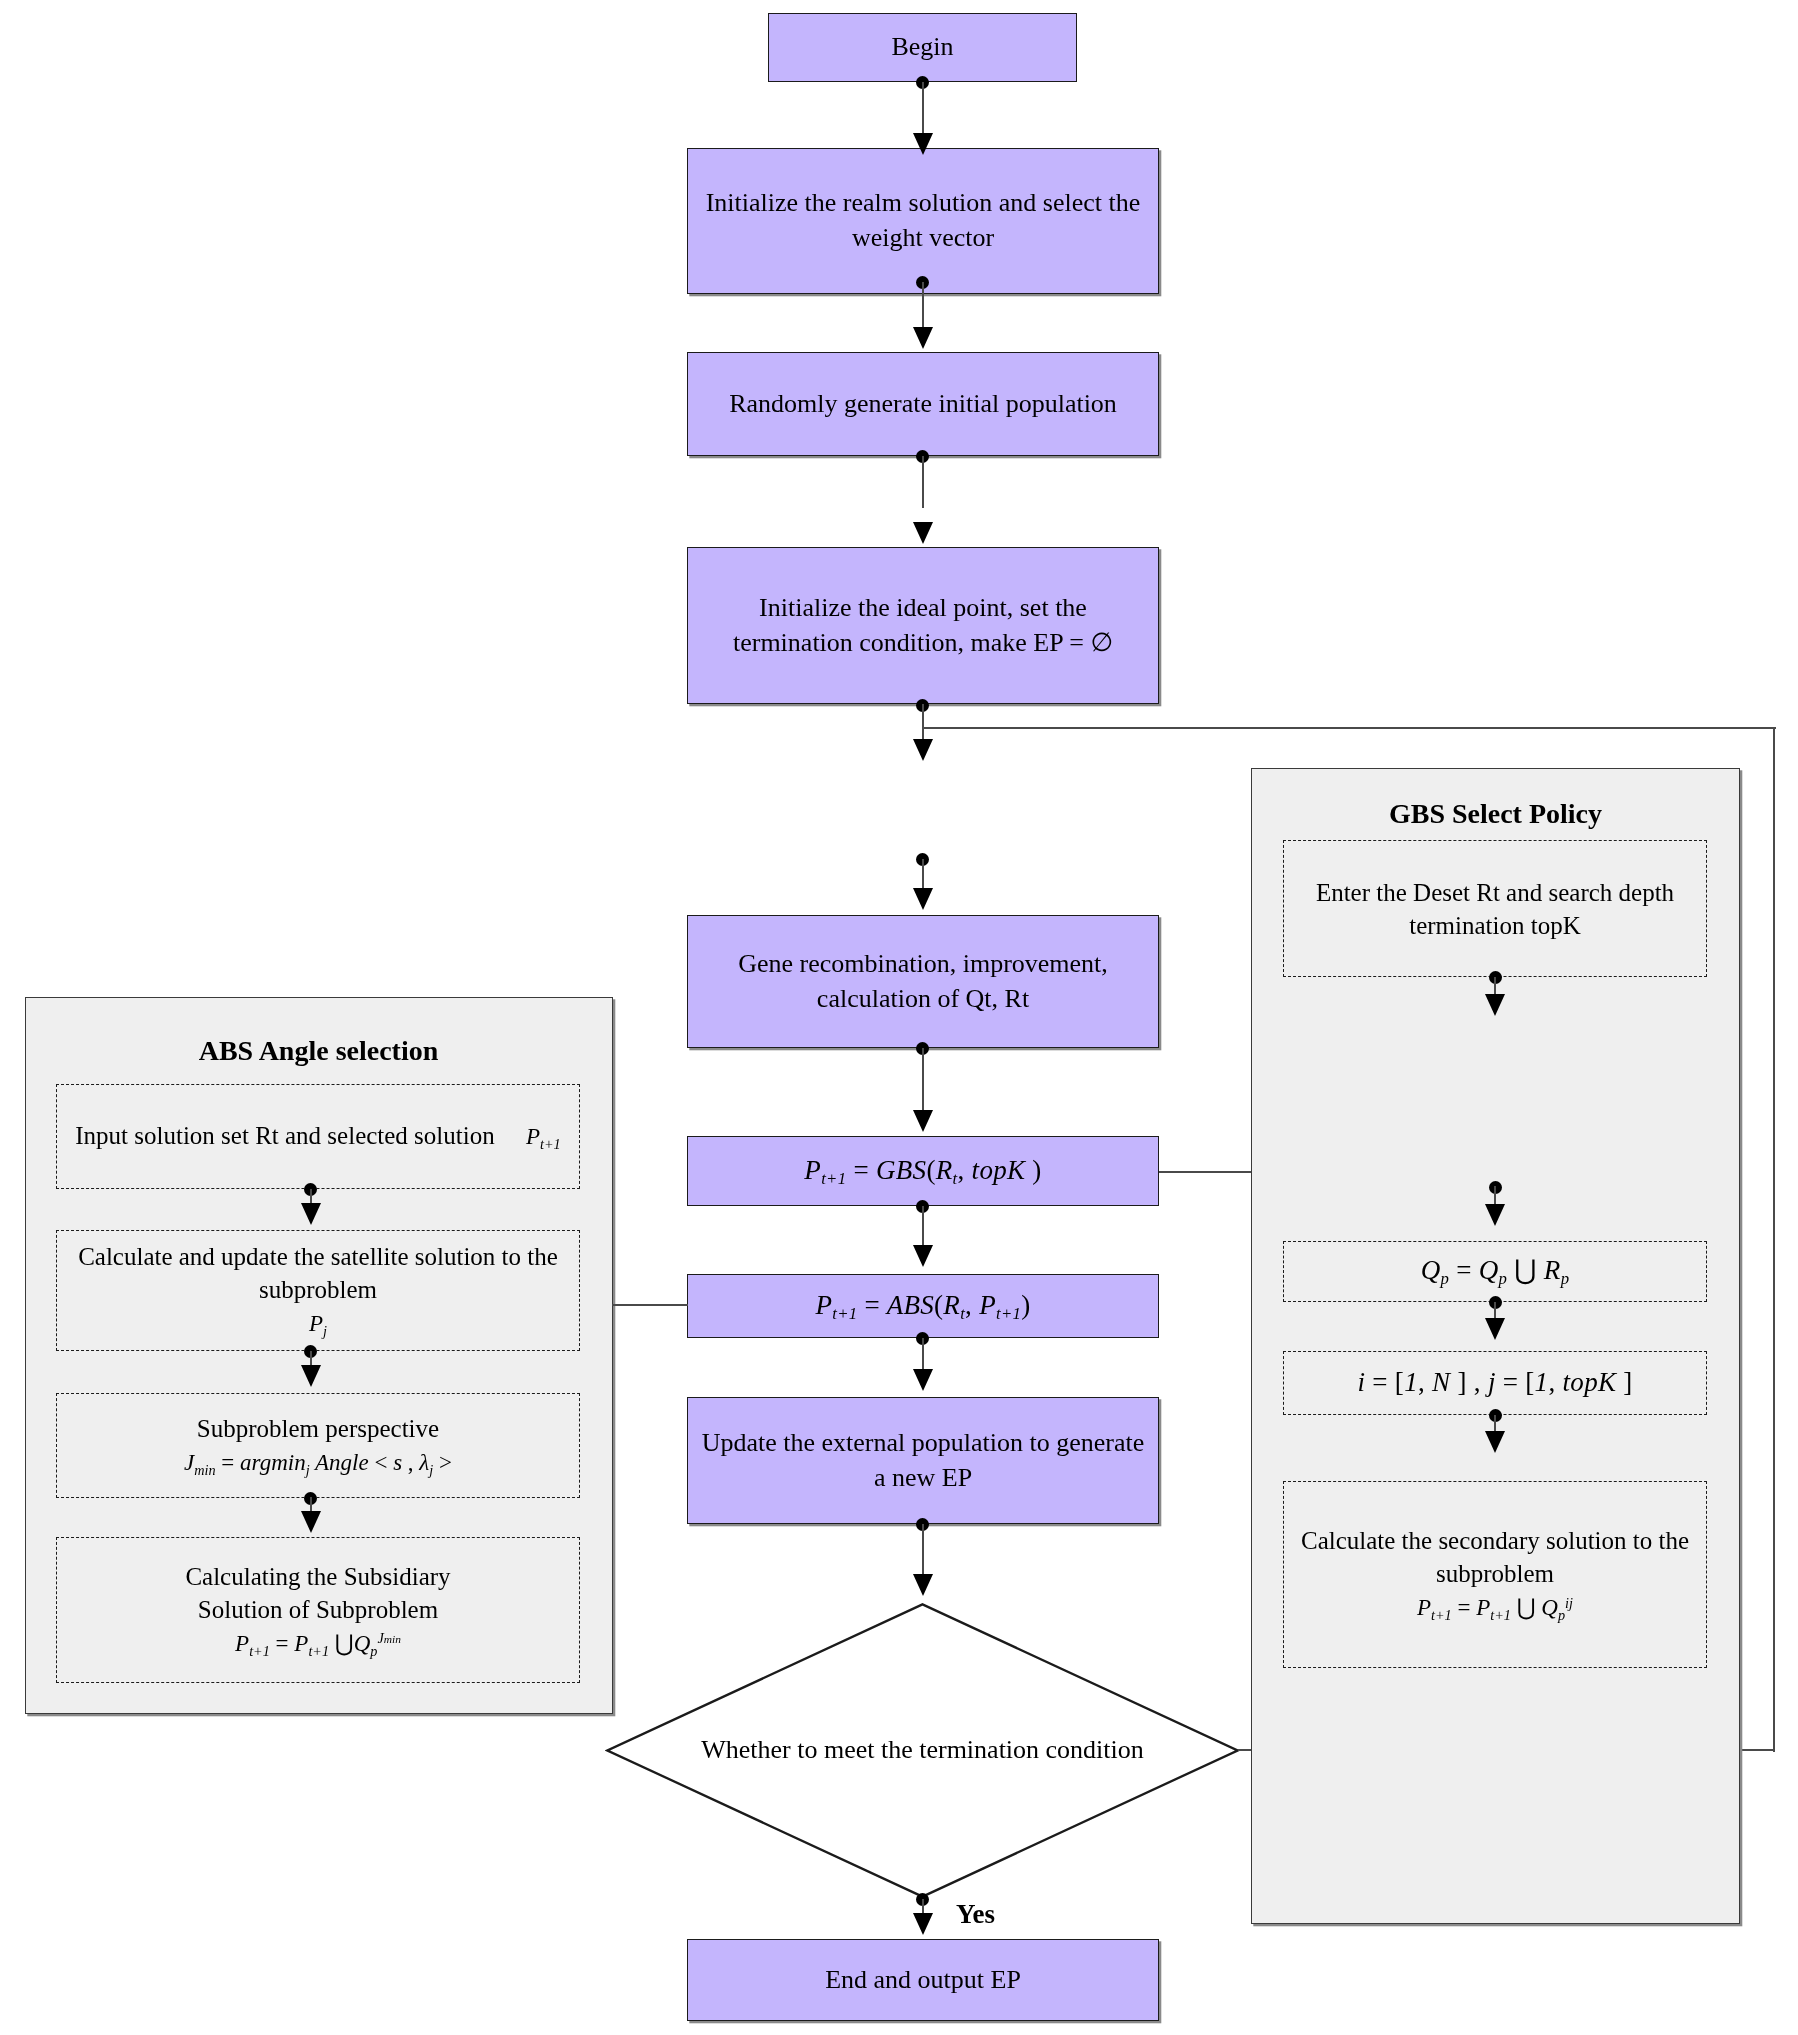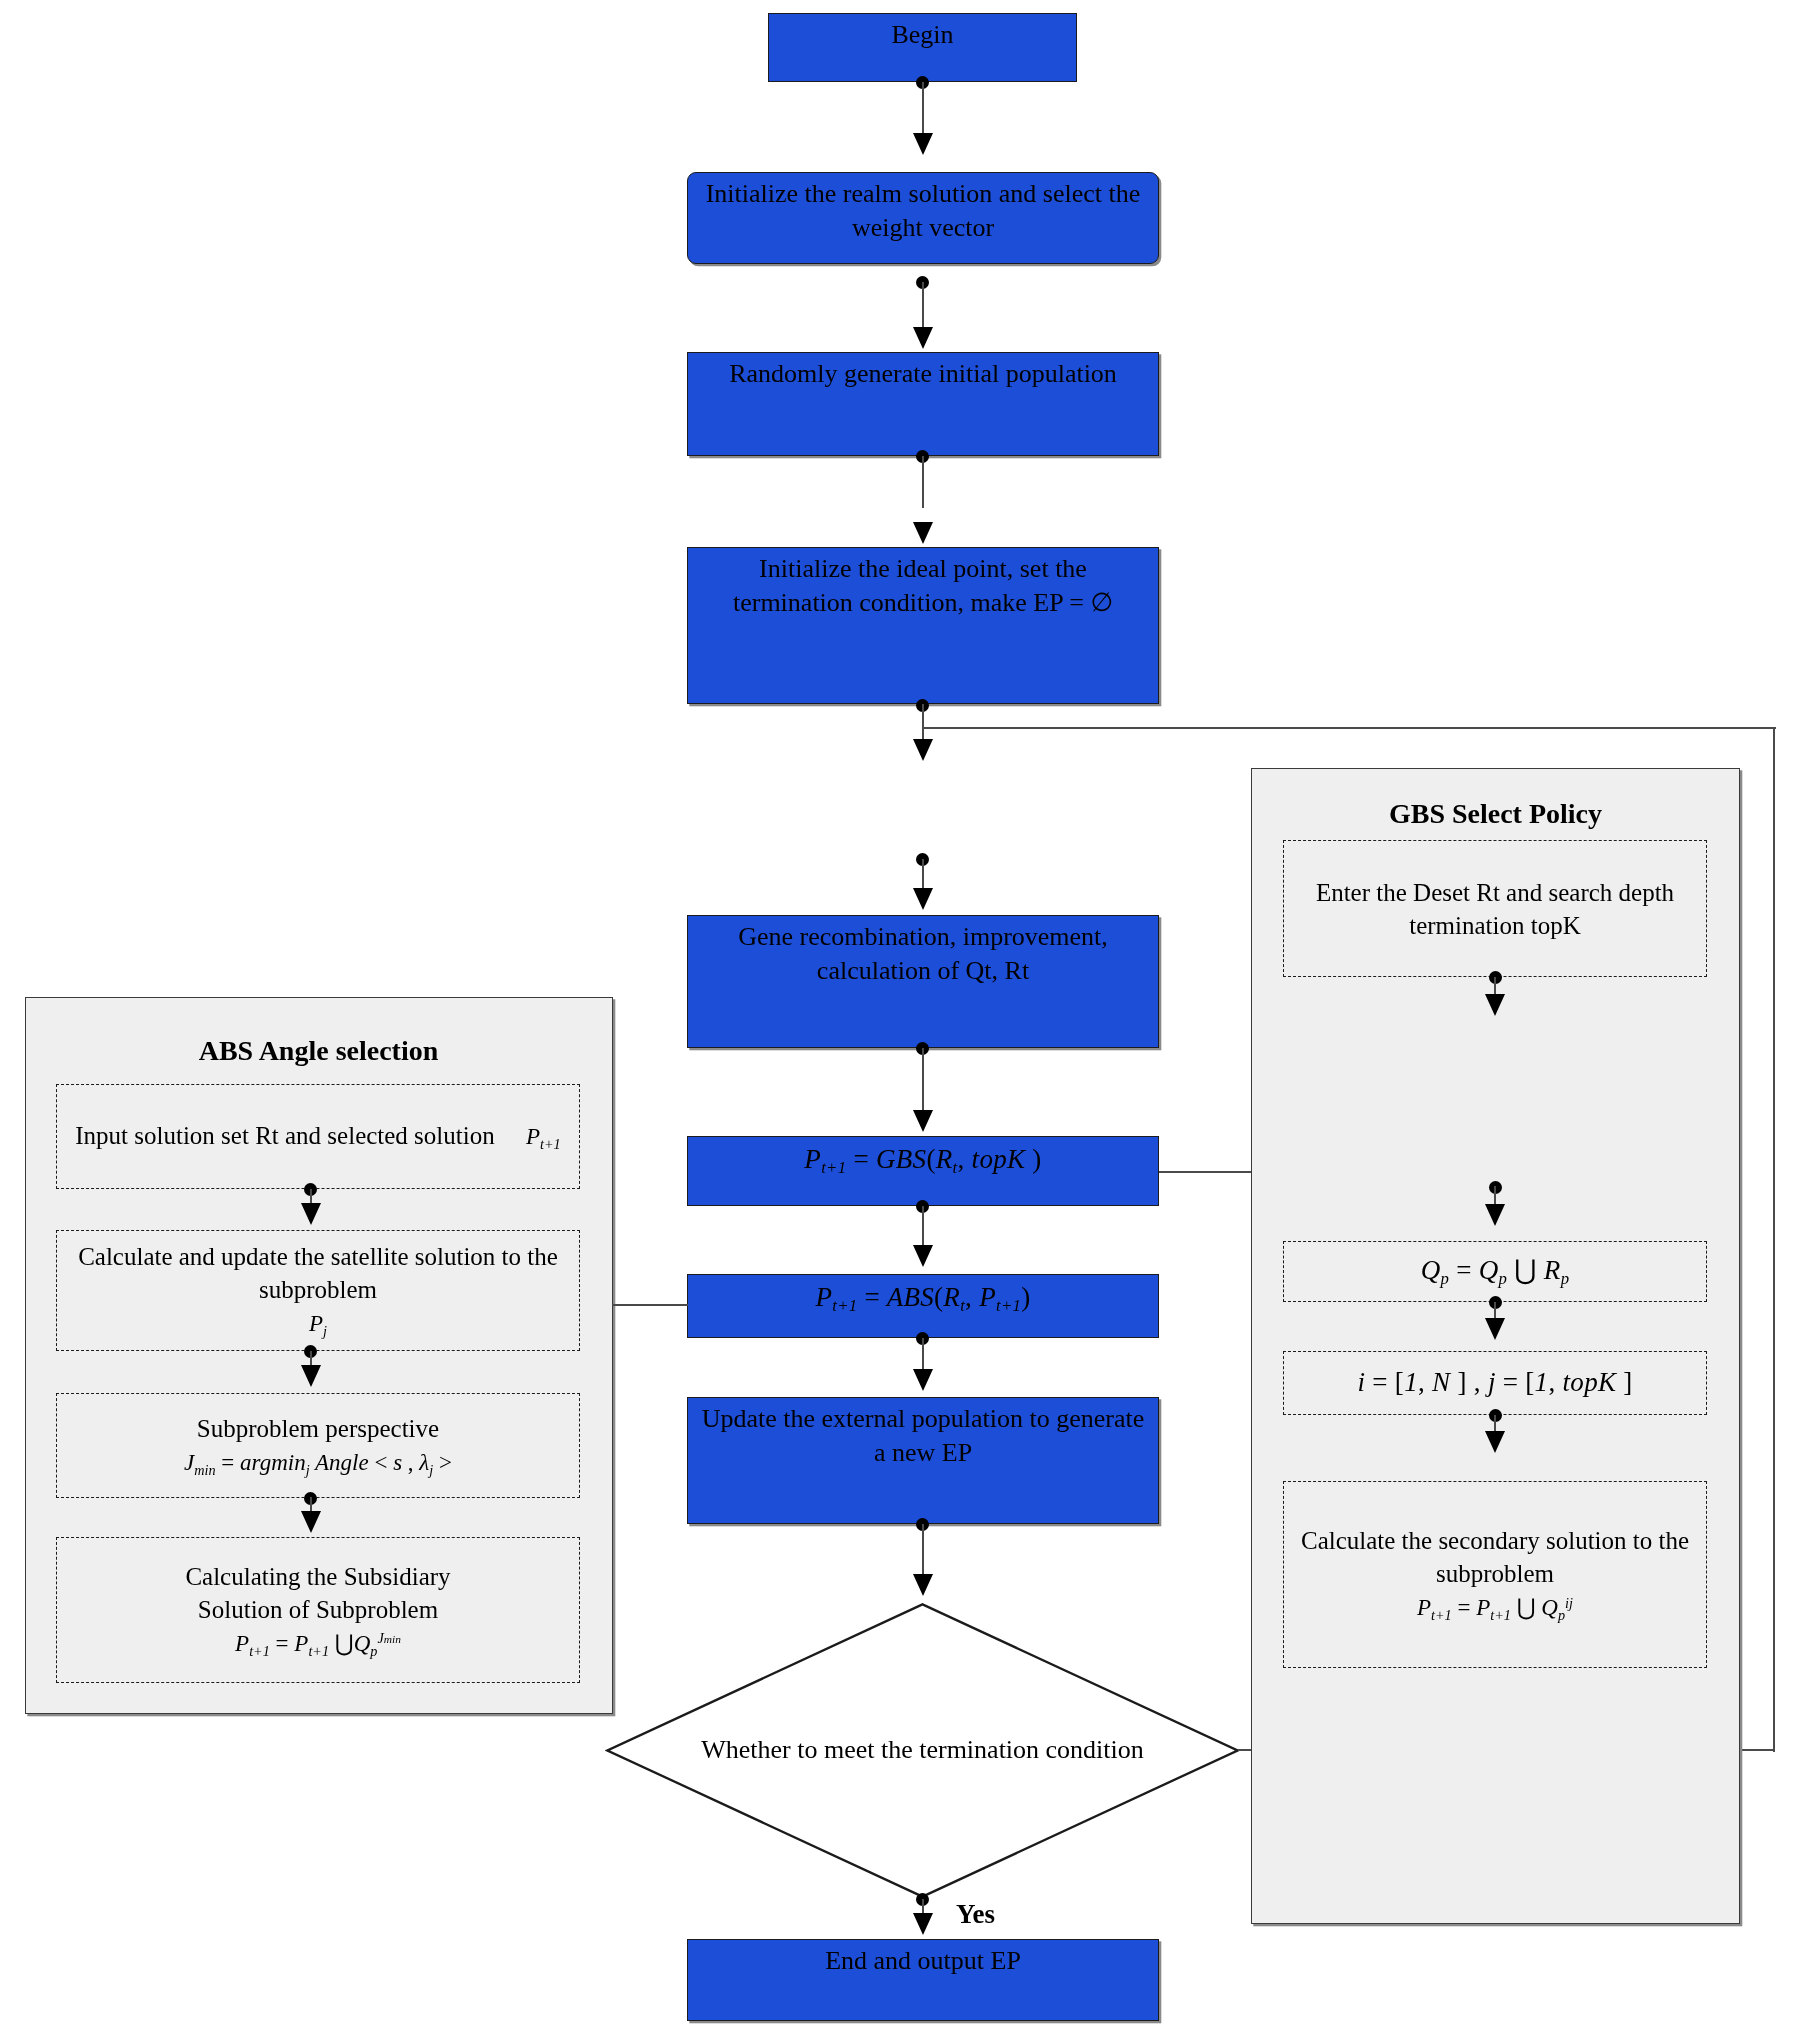--- a/index.html
+++ b/index.html
@@ -4,22 +4,22 @@
 <style>
   html,body{margin:0;padding:0;background:#ffffff;}
   body{font-family:"Liberation Serif", serif;color:#000;}
   #page{position:relative;width:1799px;height:2035px;background:#fff;overflow:hidden;}
 
   
   .node{
     position:absolute;
     box-sizing:border-box;
     border:1.7px solid #1b1b1b;
-    background:#1d4ed8;
-    display:flex;justify-content:center;
+    background:#c4b5fd;
+    display:flex;align-items:center;justify-content:center;
     text-align:center;
     line-height:1.34;
     font-size:26px;
     padding:3.5px 8.2px;
   }
   .node .txt{display:block;width:100%;}
 
   
   .node.shadow{box-shadow:2.3px 2.3px 0 0 #8a8a8a;}
 
@@ -74,21 +74,21 @@
 </style>
 </head>
 <body>
 
 <div id="page">
 
   <div class="node" style="left:768px;top:13px;width:309px;height:69px;">
     <span class="txt">Begin</span>
   </div>
 
-  <div class="node shadow" style="left:687px;top:172px;width:472px;height:92px;border-radius:9px;">
+  <div class="node shadow" style="left:687px;top:148px;width:472px;height:146px;">
     <span class="txt">Initialize the realm solution and select the weight vector</span>
   </div>
 
   <div class="node shadow" style="left:687px;top:352px;width:472px;height:104px;">
     <span class="txt">Randomly generate initial population</span>
   </div>
 
   <div class="node shadow" style="left:687px;top:547px;width:472px;height:157px;">
     <span class="txt">Initialize the ideal point, set the termination condition, make EP = ∅</span>
   </div>

